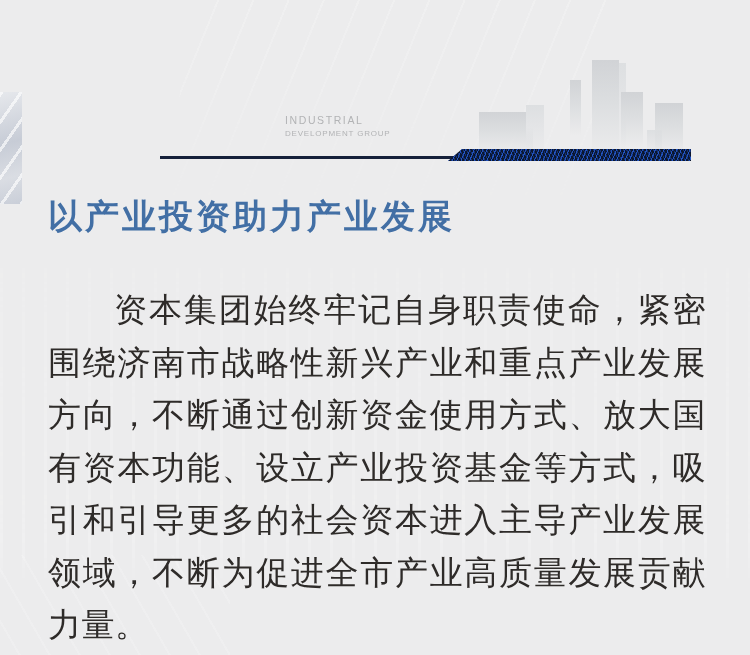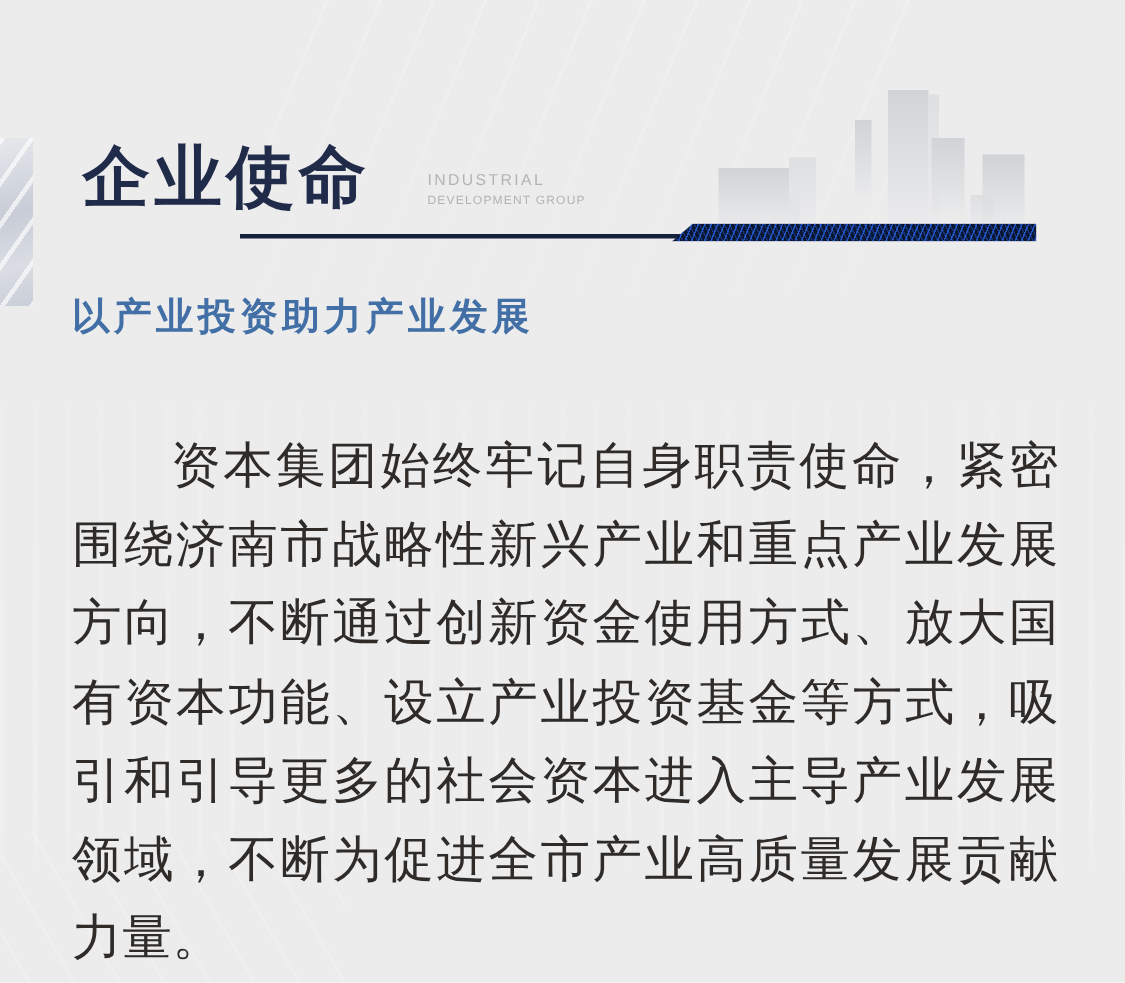--- a/index.html
+++ b/index.html
@@ -85,21 +85,21 @@
     position:absolute;left:448px;top:149px;width:243px;height:12px;
     background:
       repeating-linear-gradient(112deg, rgba(40,100,230,.75) 0 1px, rgba(0,0,0,0) 1px 4px),
       repeating-linear-gradient(64deg, rgba(30,80,200,.45) 0 1px, rgba(0,0,0,0) 1px 3px),
       var(--band-navy);
     clip-path:polygon(0 100%, 14px 0, 100% 0, 100% 100%);
   }
   
   .section-title{
     position:absolute;left:48px;top:194px;
-    font-size:25px;font-weight:bold;letter-spacing:3px;
+    font-size:34px;font-weight:bold;letter-spacing:3px;
     color:var(--subtitle-blue);
     white-space:nowrap;
   }
   .paragraph{
     position:absolute;left:48px;top:284px;width:658px;
     font-size:33px;line-height:52.5px;font-weight:500;
     color:var(--body-text);
     text-indent:2em;
     text-align:justify;
     letter-spacing:.5px;
@@ -119,21 +119,20 @@
     <div class="building" style="left:479px;top:112px;width:54px;height:42px;"></div>
     <div class="building light" style="left:526px;top:105px;width:18px;height:50px;"></div>
     <div class="building" style="left:570px;top:80px;width:11px;height:56px;"></div>
     <div class="building" style="left:592px;top:60px;width:27px;height:95px;"></div>
     <div class="building light" style="left:619px;top:63px;width:7px;height:90px;"></div>
     <div class="building" style="left:621px;top:92px;width:22px;height:55px;"></div>
     <div class="building light" style="left:647px;top:130px;width:15px;height:24px;"></div>
     <div class="building" style="left:655px;top:103px;width:28px;height:52px;"></div>
   </div>
 
-  <div class="title">企业使命</div>
   <div class="title-en">
     <span class="l1">INDUSTRIAL</span>
     <span class="l2">DEVELOPMENT GROUP</span>
   </div>
 
   <div class="rule-thin"></div>
   <div class="band"></div>
 
   <div class="section-title">以产业投资助力产业发展</div>
   <div class="paragraph">资本集团始终牢记自身职责使命，紧密围绕济南市战略性新兴产业和重点产业发展方向，不断通过创新资金使用方式、放大国有资本功能、设立产业投资基金等方式，吸引和引导更多的社会资本进入主导产业发展领域，不断为促进全市产业高质量发展贡献力量。</div>

